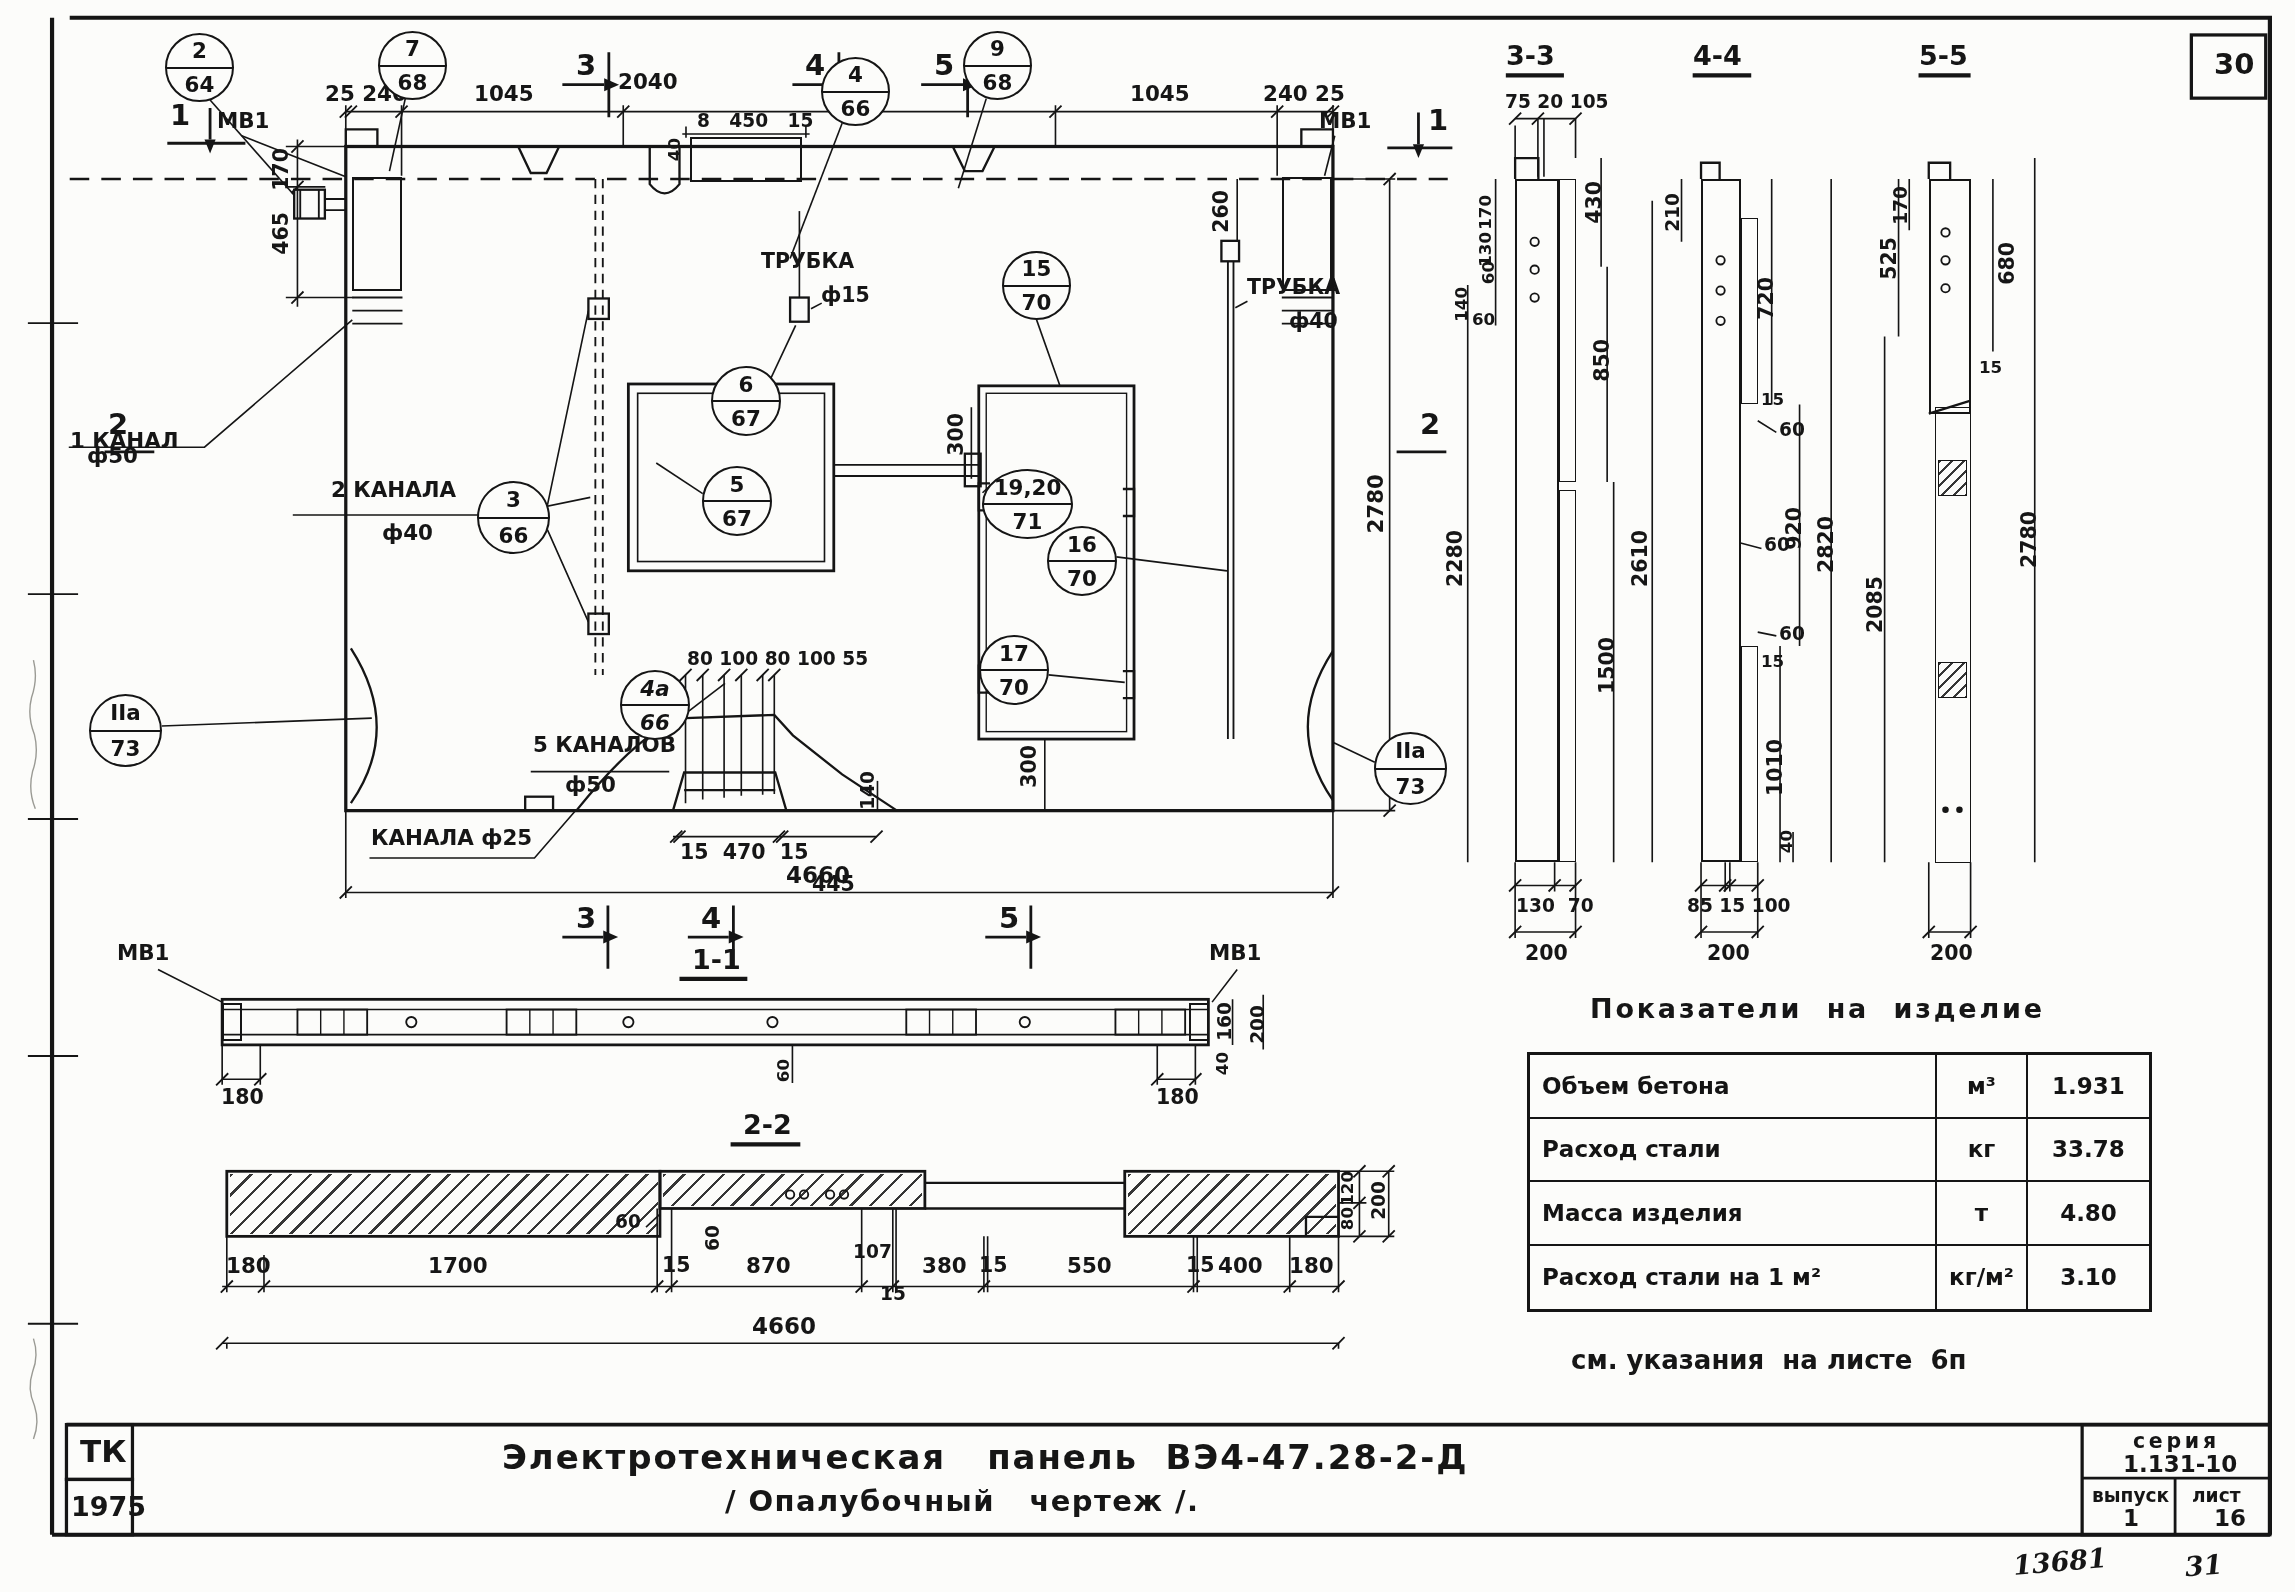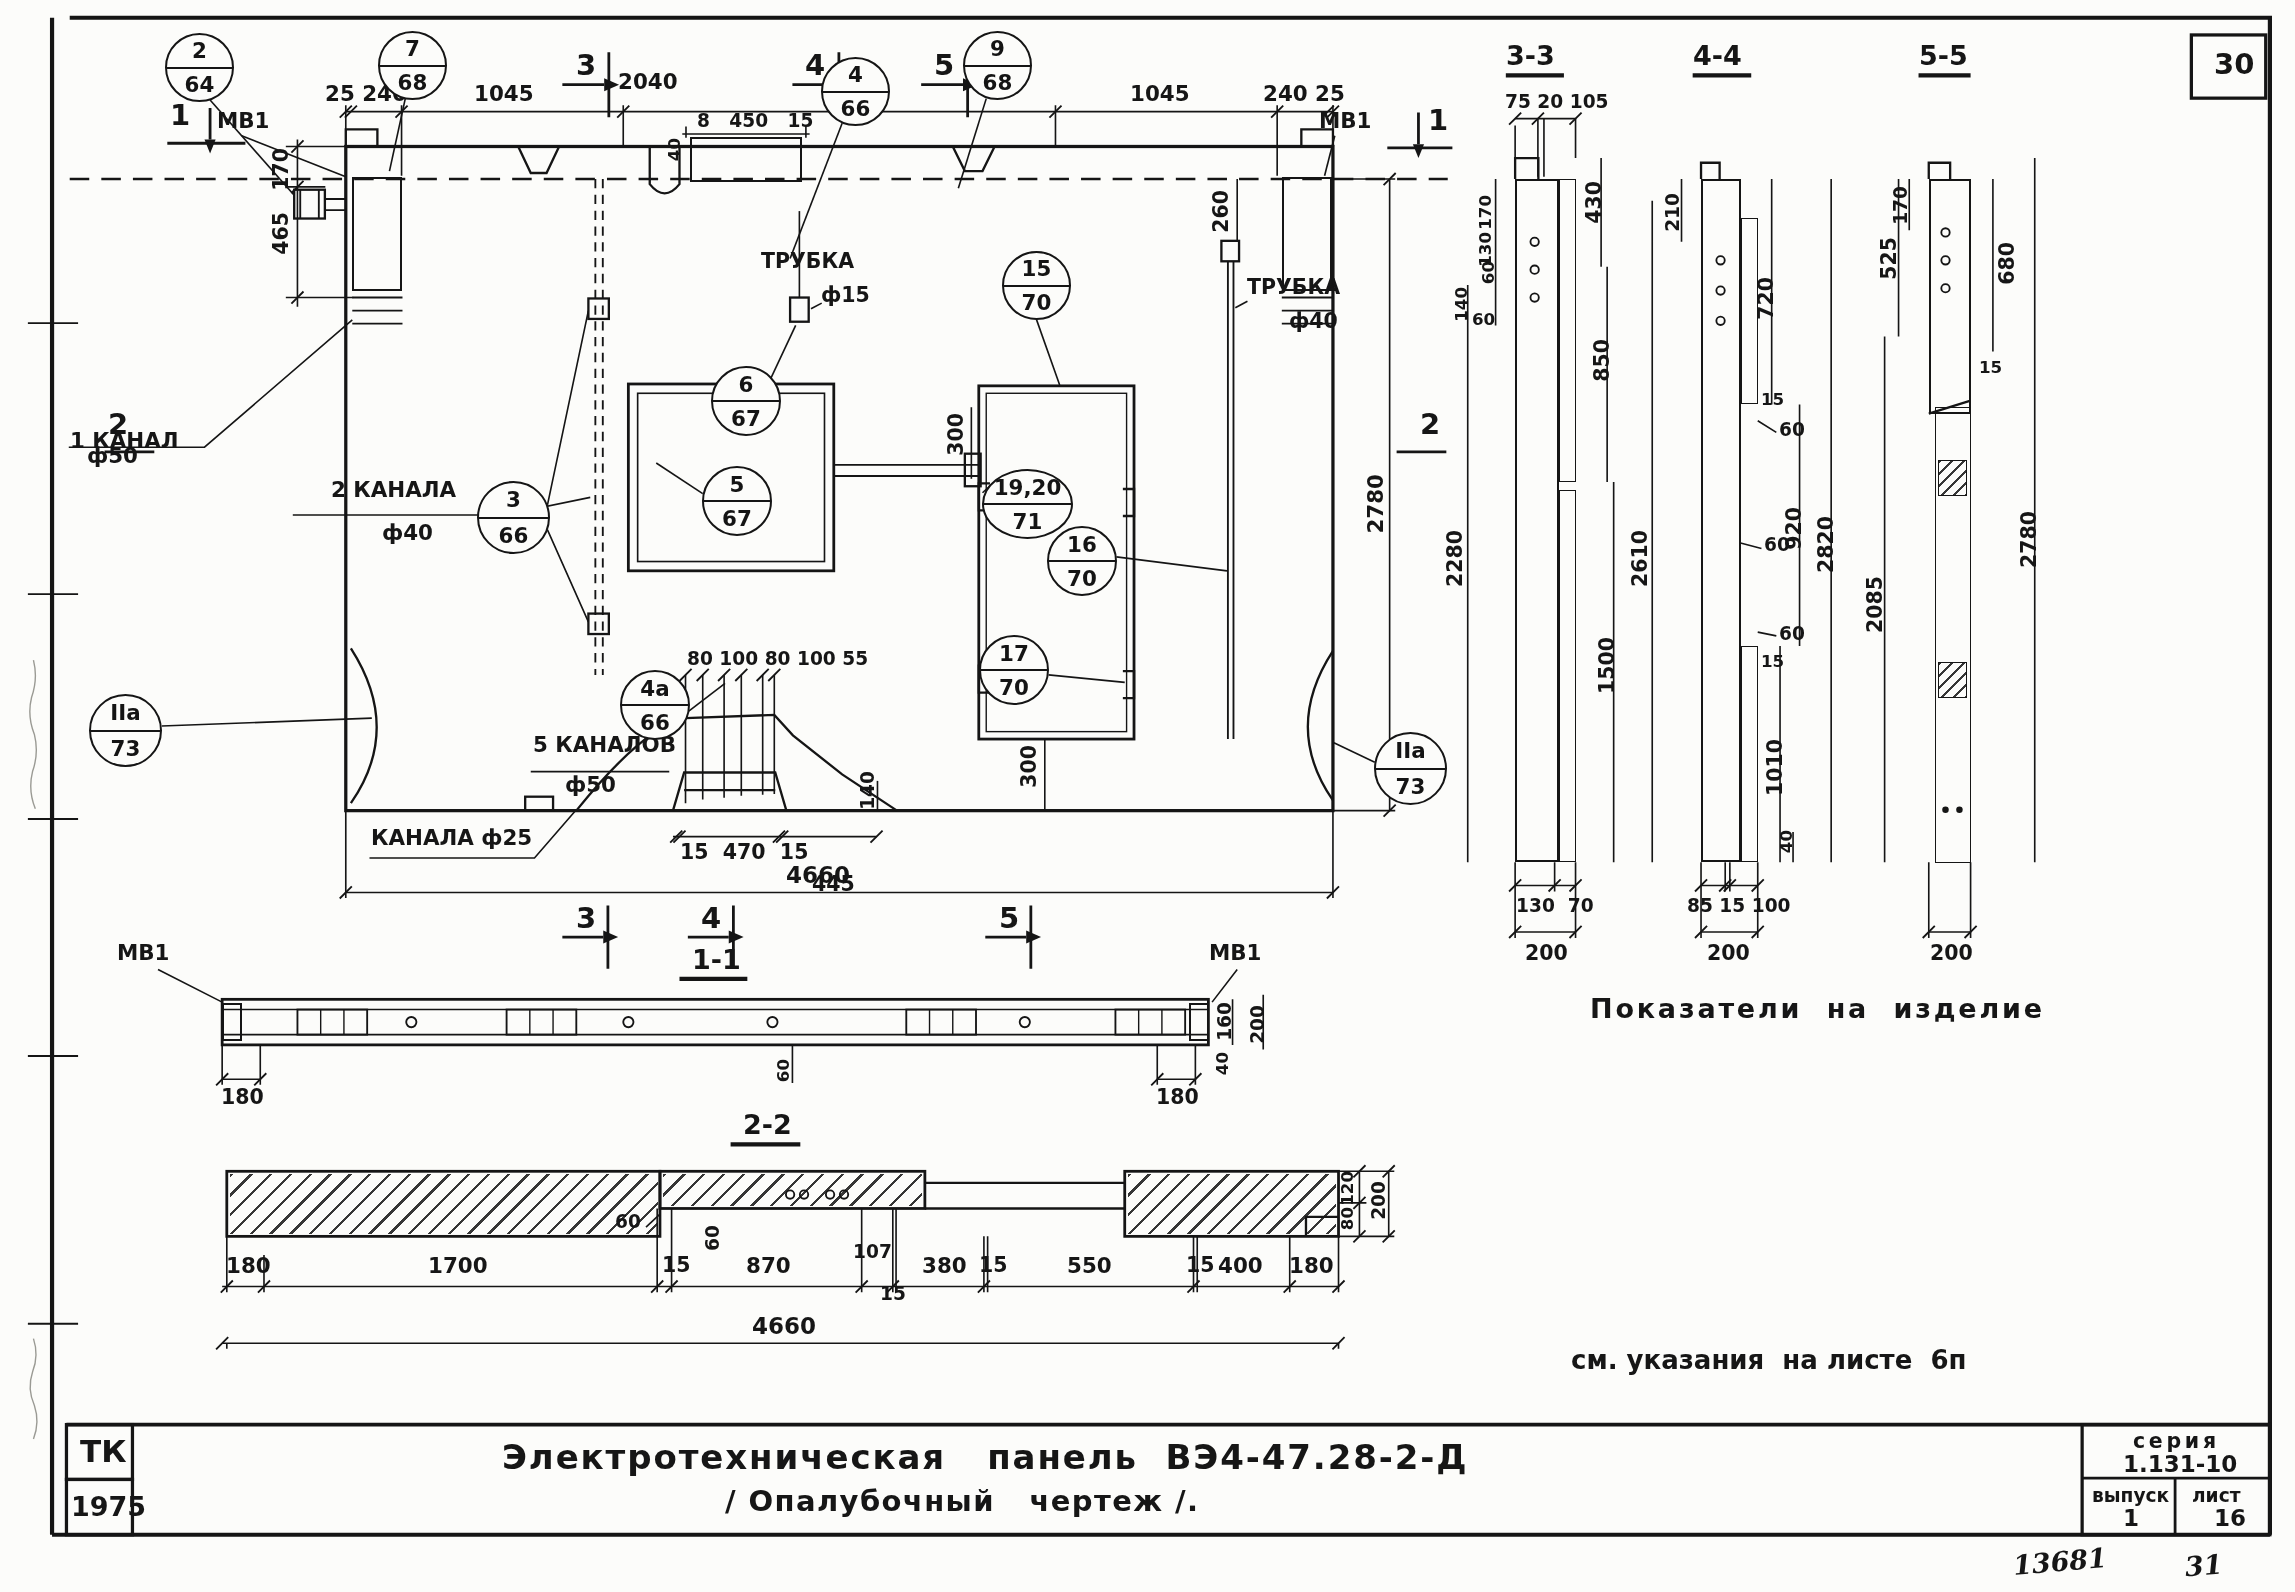--- a/index.html
+++ b/index.html
@@ -354,21 +354,21 @@
     <div class="cb">71</div>
   </div>
   <div class="callout" style="left:1047px;top:526px;width:70px;height:70px;">
     <div class="ct">16</div>
     <div class="cb">70</div>
   </div>
   <div class="callout" style="left:979px;top:635px;width:70px;height:70px;">
     <div class="ct">17</div>
     <div class="cb">70</div>
   </div>
-  <div class="callout" style="left:620px;top:670px;width:70px;height:70px;">
+  <div class="callout" style="left:620px;top:670px;width:70px;height:70px;font-style:italic;">
     <div class="ct">4а</div>
     <div class="cb">66</div>
   </div>
   <div class="callout" style="left:89px;top:694px;width:73px;height:73px;">
     <div class="ct">IIа</div>
     <div class="cb">73</div>
   </div>
   <div class="callout" style="left:1374px;top:732px;width:73px;height:73px;">
     <div class="ct">IIа</div>
     <div class="cb">73</div>
@@ -432,20 +432,34 @@
 
   <div class="t s40 vt" style="left:1891px;top:186px;">170</div>
   <div class="t s44 vt" style="left:1879px;top:237px;">525</div>
   <div class="t s44 vt" style="left:1865px;top:576px;">2085</div>
   <div class="t s44 vt" style="left:1997px;top:242px;">680</div>
   <div class="t s36" style="left:1979px;top:359px;">15</div>
   <div class="t s44 vt" style="left:2019px;top:511px;">2780</div>
   <div class="t s44" style="left:1930px;top:943px;">200</div>
 
   <div class="t s58" style="left:1590px;top:995px;letter-spacing:2.8px;">Показатели  на  изделие</div>
+  <div class="spec">
+    <div>Объем бетона</div>
+    <div class="cu">м³</div>
+    <div class="cv">1.931</div>
+    <div>Расход стали</div>
+    <div class="cu">кг</div>
+    <div class="cv">33.78</div>
+    <div>Масса изделия</div>
+    <div class="cu">т</div>
+    <div class="cv">4.80</div>
+    <div>Расход стали на 1 м²</div>
+    <div class="cu">кг/м²</div>
+    <div class="cv">3.10</div>
+  </div>
   <div class="t s56" style="left:1571px;top:1347px;">см. указания  на листе  6п</div>
 
   <div class="t s66" style="left:80px;top:1435px;">ТК</div>
   <div class="t s58" style="left:71px;top:1493px;">1975</div>
   <div class="t s74" style="left:502px;top:1440px;letter-spacing:1.9px;">Электротехническая   панель  ВЭ4-47.28-2-Д</div>
   <div class="t s62" style="left:725px;top:1486px;letter-spacing:1.4px;">/ Опалубочный   чертеж /.</div>
   <div class="t s44" style="left:2133px;top:1431px;letter-spacing:3.7px;">серия</div>
   <div class="t s50" style="left:2123px;top:1452px;">1.131-10</div>
   <div class="t s40" style="left:2092px;top:1486px;">выпуск</div>
   <div class="t s50" style="left:2123px;top:1506px;">1</div>

